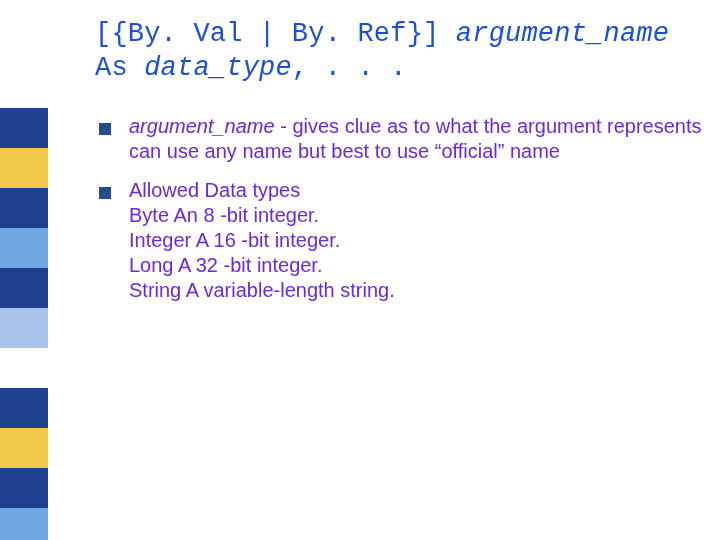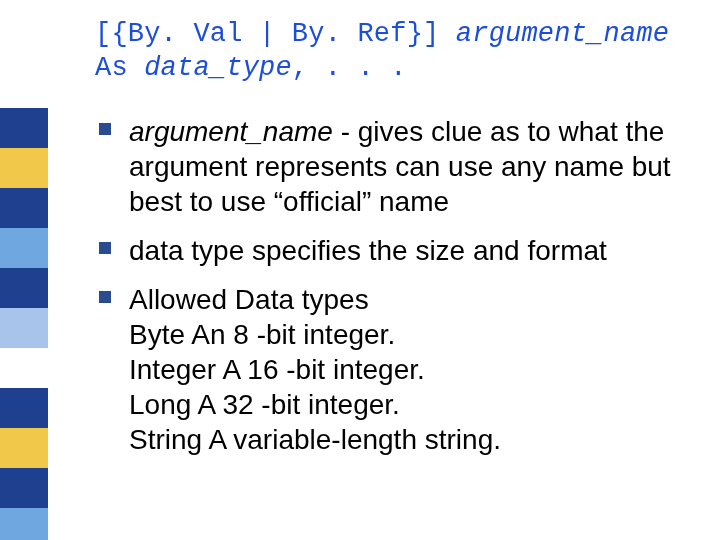--- a/index.html
+++ b/index.html
@@ -40,23 +40,23 @@
   }
   .code-header .ital { font-style: italic; }
   .bullets {
     list-style: none;
     padding: 0;
     margin: 0;
   }
   .bullets li {
     position: relative;
     padding-left: 34px;
-    font-size: 28px;
+    font-size: 20px;
     line-height: 1.25;
-    color: #000000;
+    color: #6d28d9;
     margin-bottom: 14px;
   }
   .bullets li .sq {
     position: absolute;
     left: 4px;
     top: 9px;
     width: 12px;
     height: 12px;
     background: #2a4b8d;
   }
@@ -86,24 +86,20 @@
     <span>As </span><span class="ital">data_type</span><span>, . . .</span>
   </div>
 
   <ul class="bullets">
     <li>
       <span class="sq"></span>
       <span class="ital">argument_name</span><span> - gives clue as to what the argument represents can use any name but  best to use “official” name</span>
     </li>
     <li>
       <span class="sq"></span>
-      <span class="ital"></span><span>data type specifies the size and format</span>
-    </li>
-    <li>
-      <span class="sq"></span>
       <span class="ital"></span><span style="white-space:pre-line;">Allowed Data types
 Byte An 8 -bit integer.
 Integer A 16 -bit integer.
 Long A 32 -bit integer.
 String A variable-length string.</span>
     </li>
   </ul>
 
 </div>
 

